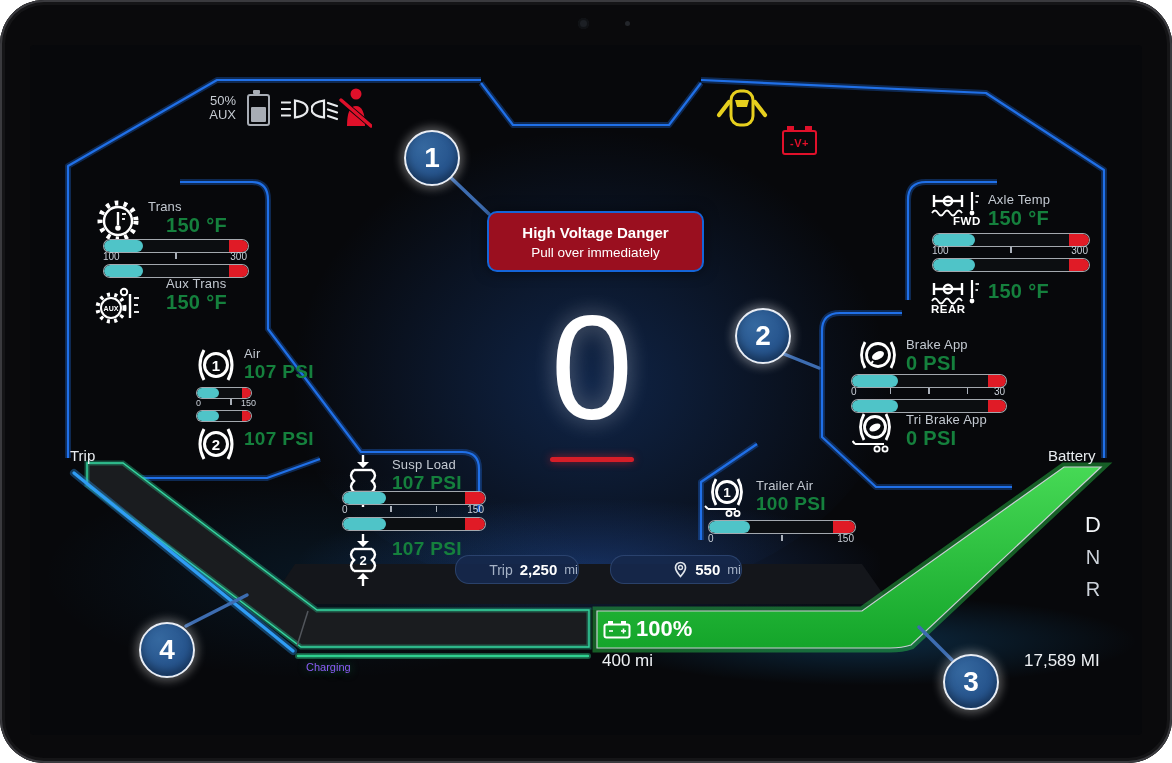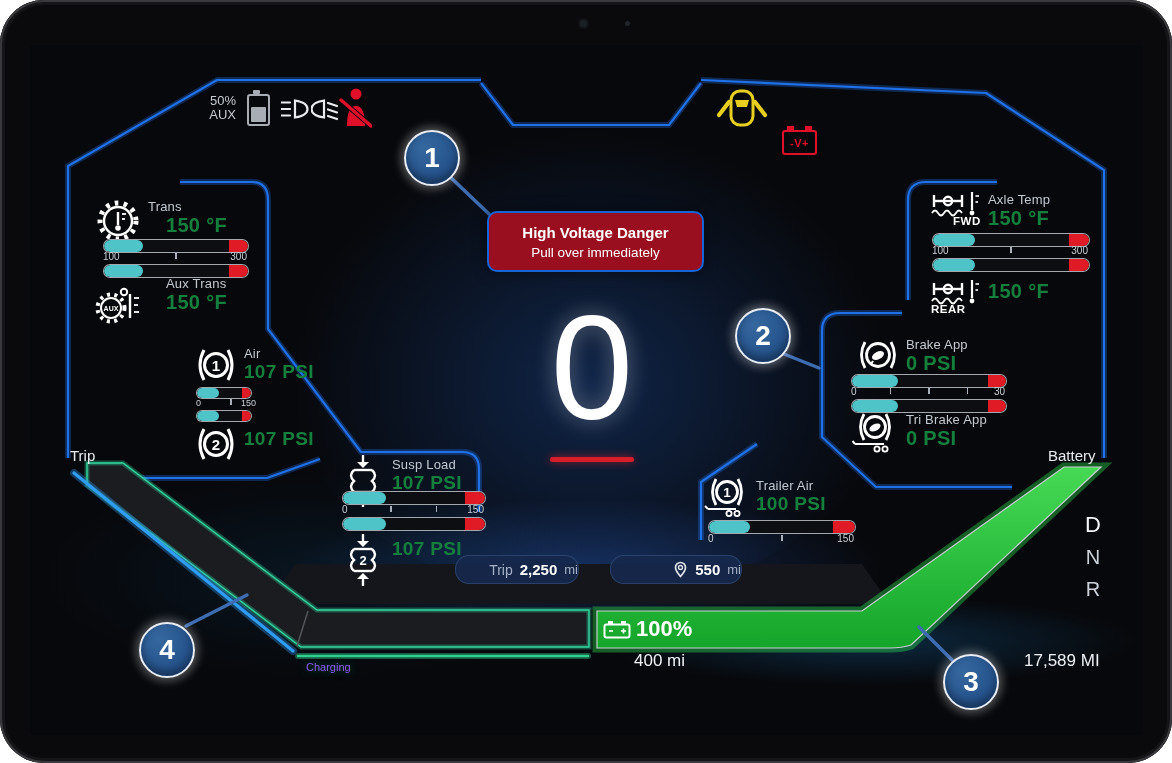--- a/index.html
+++ b/index.html
@@ -447,20 +447,20 @@
 
   <svg class="abs" width="28" height="20" style="left:603px;top:620px;">
     <rect x="1.5" y="4.5" width="25" height="13" rx="2" fill="none" stroke="#fff" stroke-width="2"></rect>
     <rect x="5" y="1" width="5" height="3.5" fill="#fff"></rect>
       <rect x="18" y="1" width="5" height="3.5" fill="#fff"></rect>
     <line x1="6" y1="11" x2="10" y2="11" stroke="#fff" stroke-width="1.6"></line>
     <line x1="20.5" y1="8.5" x2="20.5" y2="13.5" stroke="#fff" stroke-width="1.6"></line>
     <line x1="18" y1="11" x2="23" y2="11" stroke="#fff" stroke-width="1.6"></line>
   </svg>
   <div class="abs soc" style="left:636px;top:616px;">100%</div>
-  <div class="abs whitetxt" style="left:602px;top:651px;margin-left:32px;">400 mi</div>
+  <div class="abs whitetxt" style="left:602px;top:651px;">400 mi</div>
   <div class="abs whitetxt" style="left:1024px;top:651px;">17,589 MI</div>
 
   <div class="abs gearletter sel" style="left:1080px;top:512px;width:26px;">D</div>
   <div class="abs gearletter" style="left:1080px;top:546px;width:26px;">N</div>
   <div class="abs gearletter" style="left:1080px;top:578px;width:26px;">R</div>
 
 </div>
 
 </body></html>

